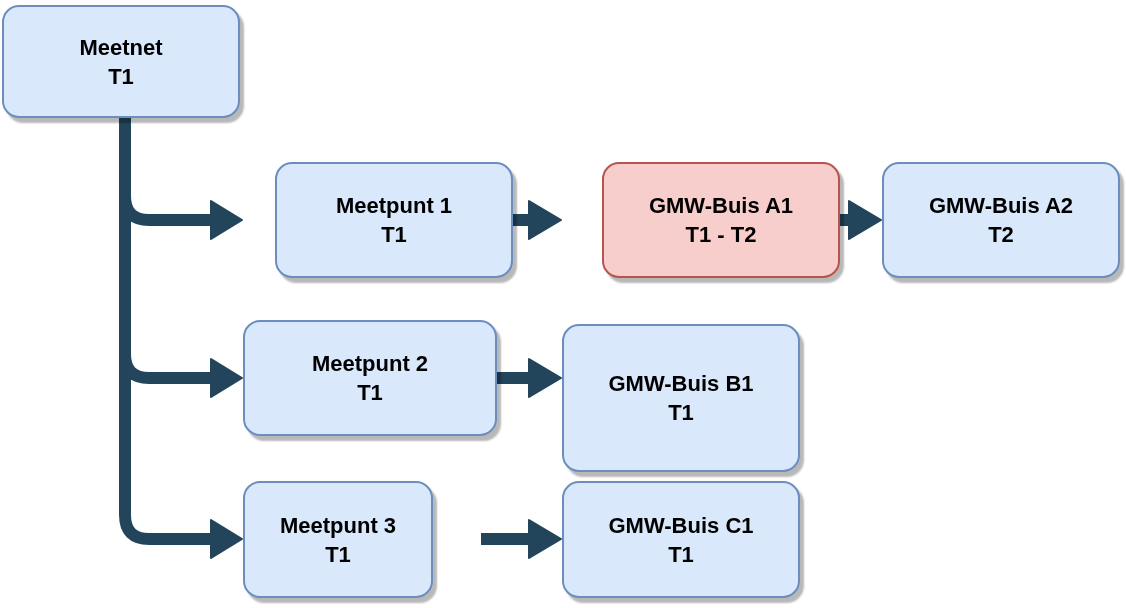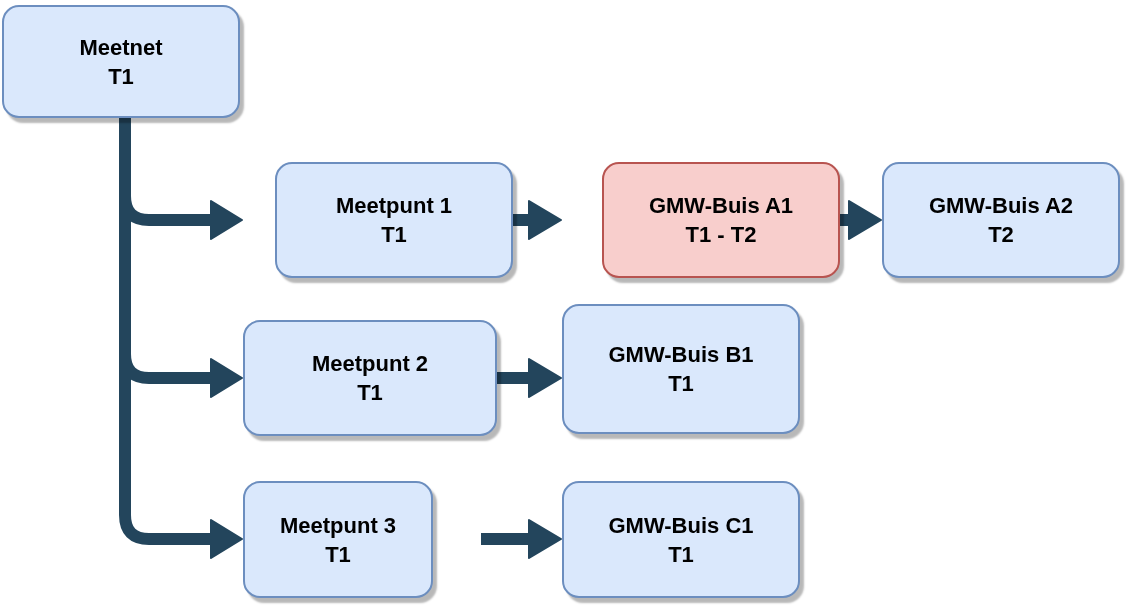--- a/index.html
+++ b/index.html
@@ -22,21 +22,21 @@
     font-weight:bold;font-size:22px;line-height:29px;color:var(--text,#000);
     box-shadow:4px 5px 2px rgba(0,0,0,0.28);
   }
   .node.blue{background:var(--blue-fill,#dae8fc);border-color:var(--blue-border,#6c8ebf);}
   .node.red{background:var(--red-fill,#f8cecc);border-color:var(--red-border,#b85450);}
   #n-meetnet  {left:2px;  top:5px;  width:238px;height:113px;}
   #n-meetpunt1{left:243px;top:162px;width:238px;height:116px;margin-left:32px;}
   #n-gmw-a1   {left:562px;top:162px;width:238px;height:116px;margin-left:40px;}
   #n-gmw-a2   {left:882px;top:162px;width:238px;height:116px;}
   #n-meetpunt2{left:243px;top:320px;width:254px;height:116px;}
-  #n-gmw-b1   {left:562px;top:304px;width:238px;height:130px;text-align:center;}
+  #n-gmw-b1   {left:562px;top:324px;width:238px;height:148px;text-align:center;}
   #n-meetpunt3{left:243px;top:481px;width:190px;height:117px;}
   #n-gmw-c1   {left:562px;top:481px;width:238px;height:117px;}
 </style>
 </head>
 <body>
 
 <div class="canvas" style="--blue-fill: #dae8fc; --blue-border: #6c8ebf; --red-fill: #f8cecc; --red-border: #b85450; --text: #000000; --bg: #ffffff;">
 
   <svg class="connectors" viewBox="0 0 1126 608" xmlns="http://www.w3.org/2000/svg">
     <g stroke="#23455c" stroke-width="12" fill="none" stroke-linejoin="round">

